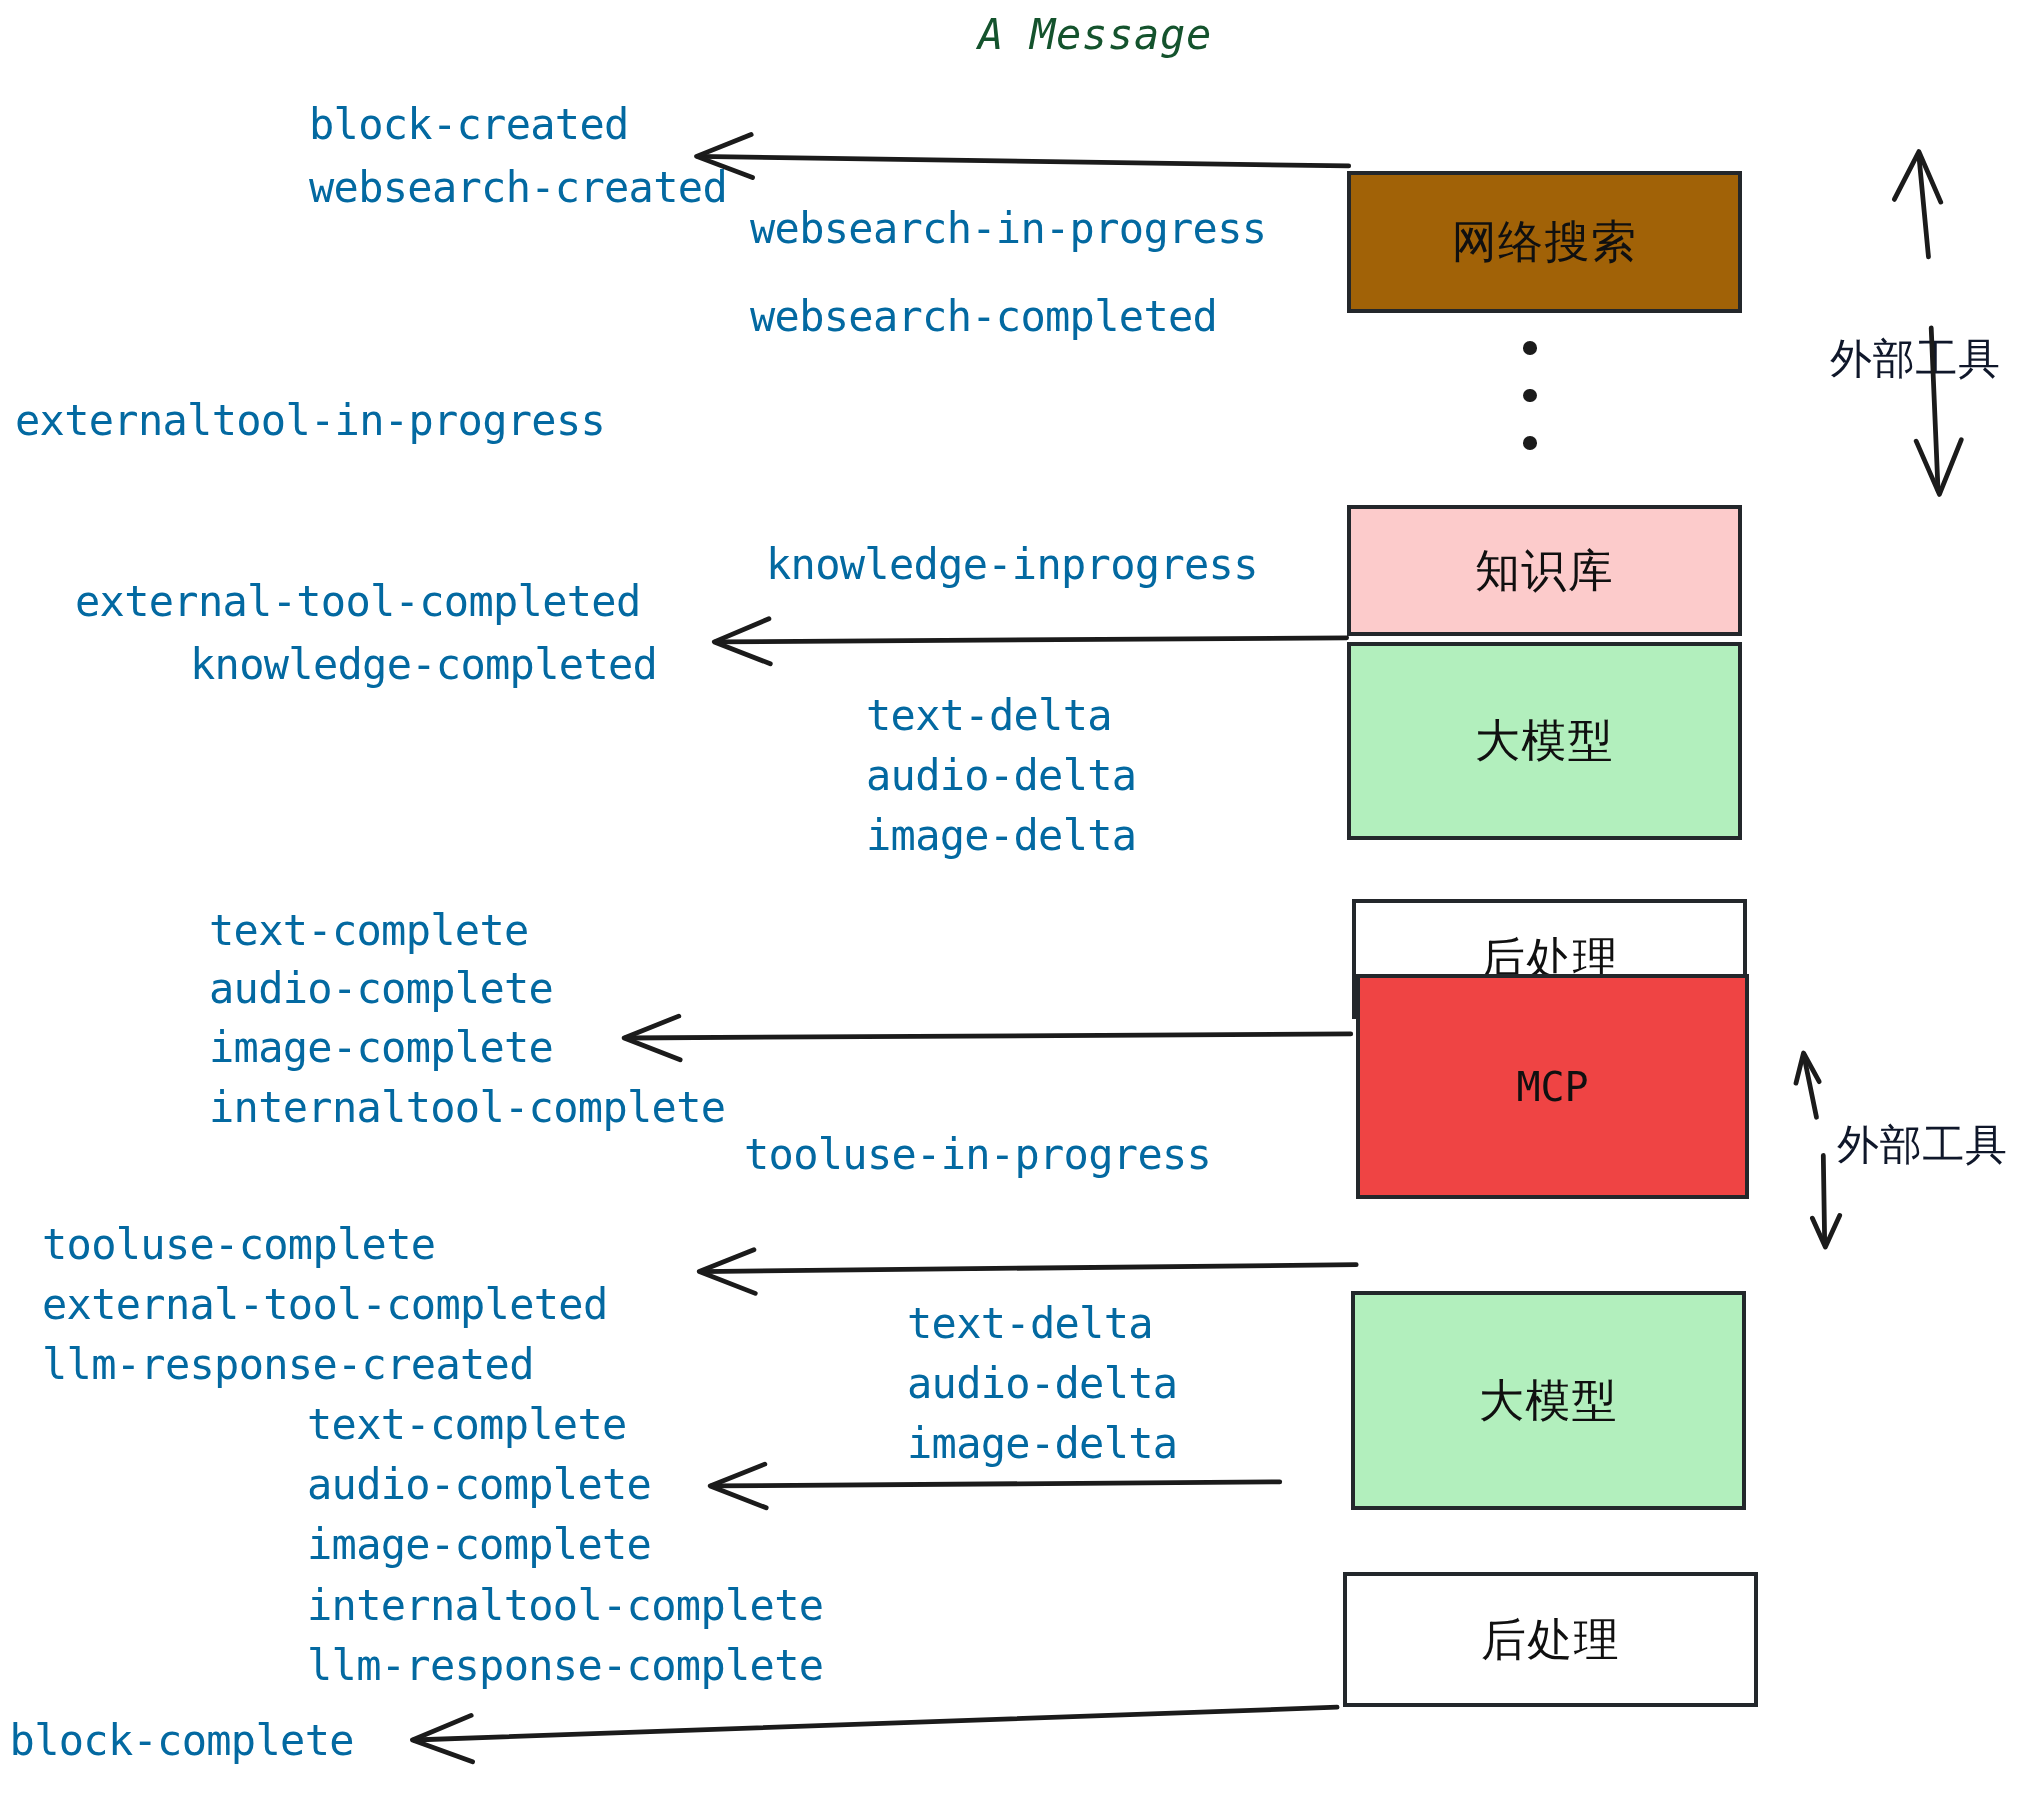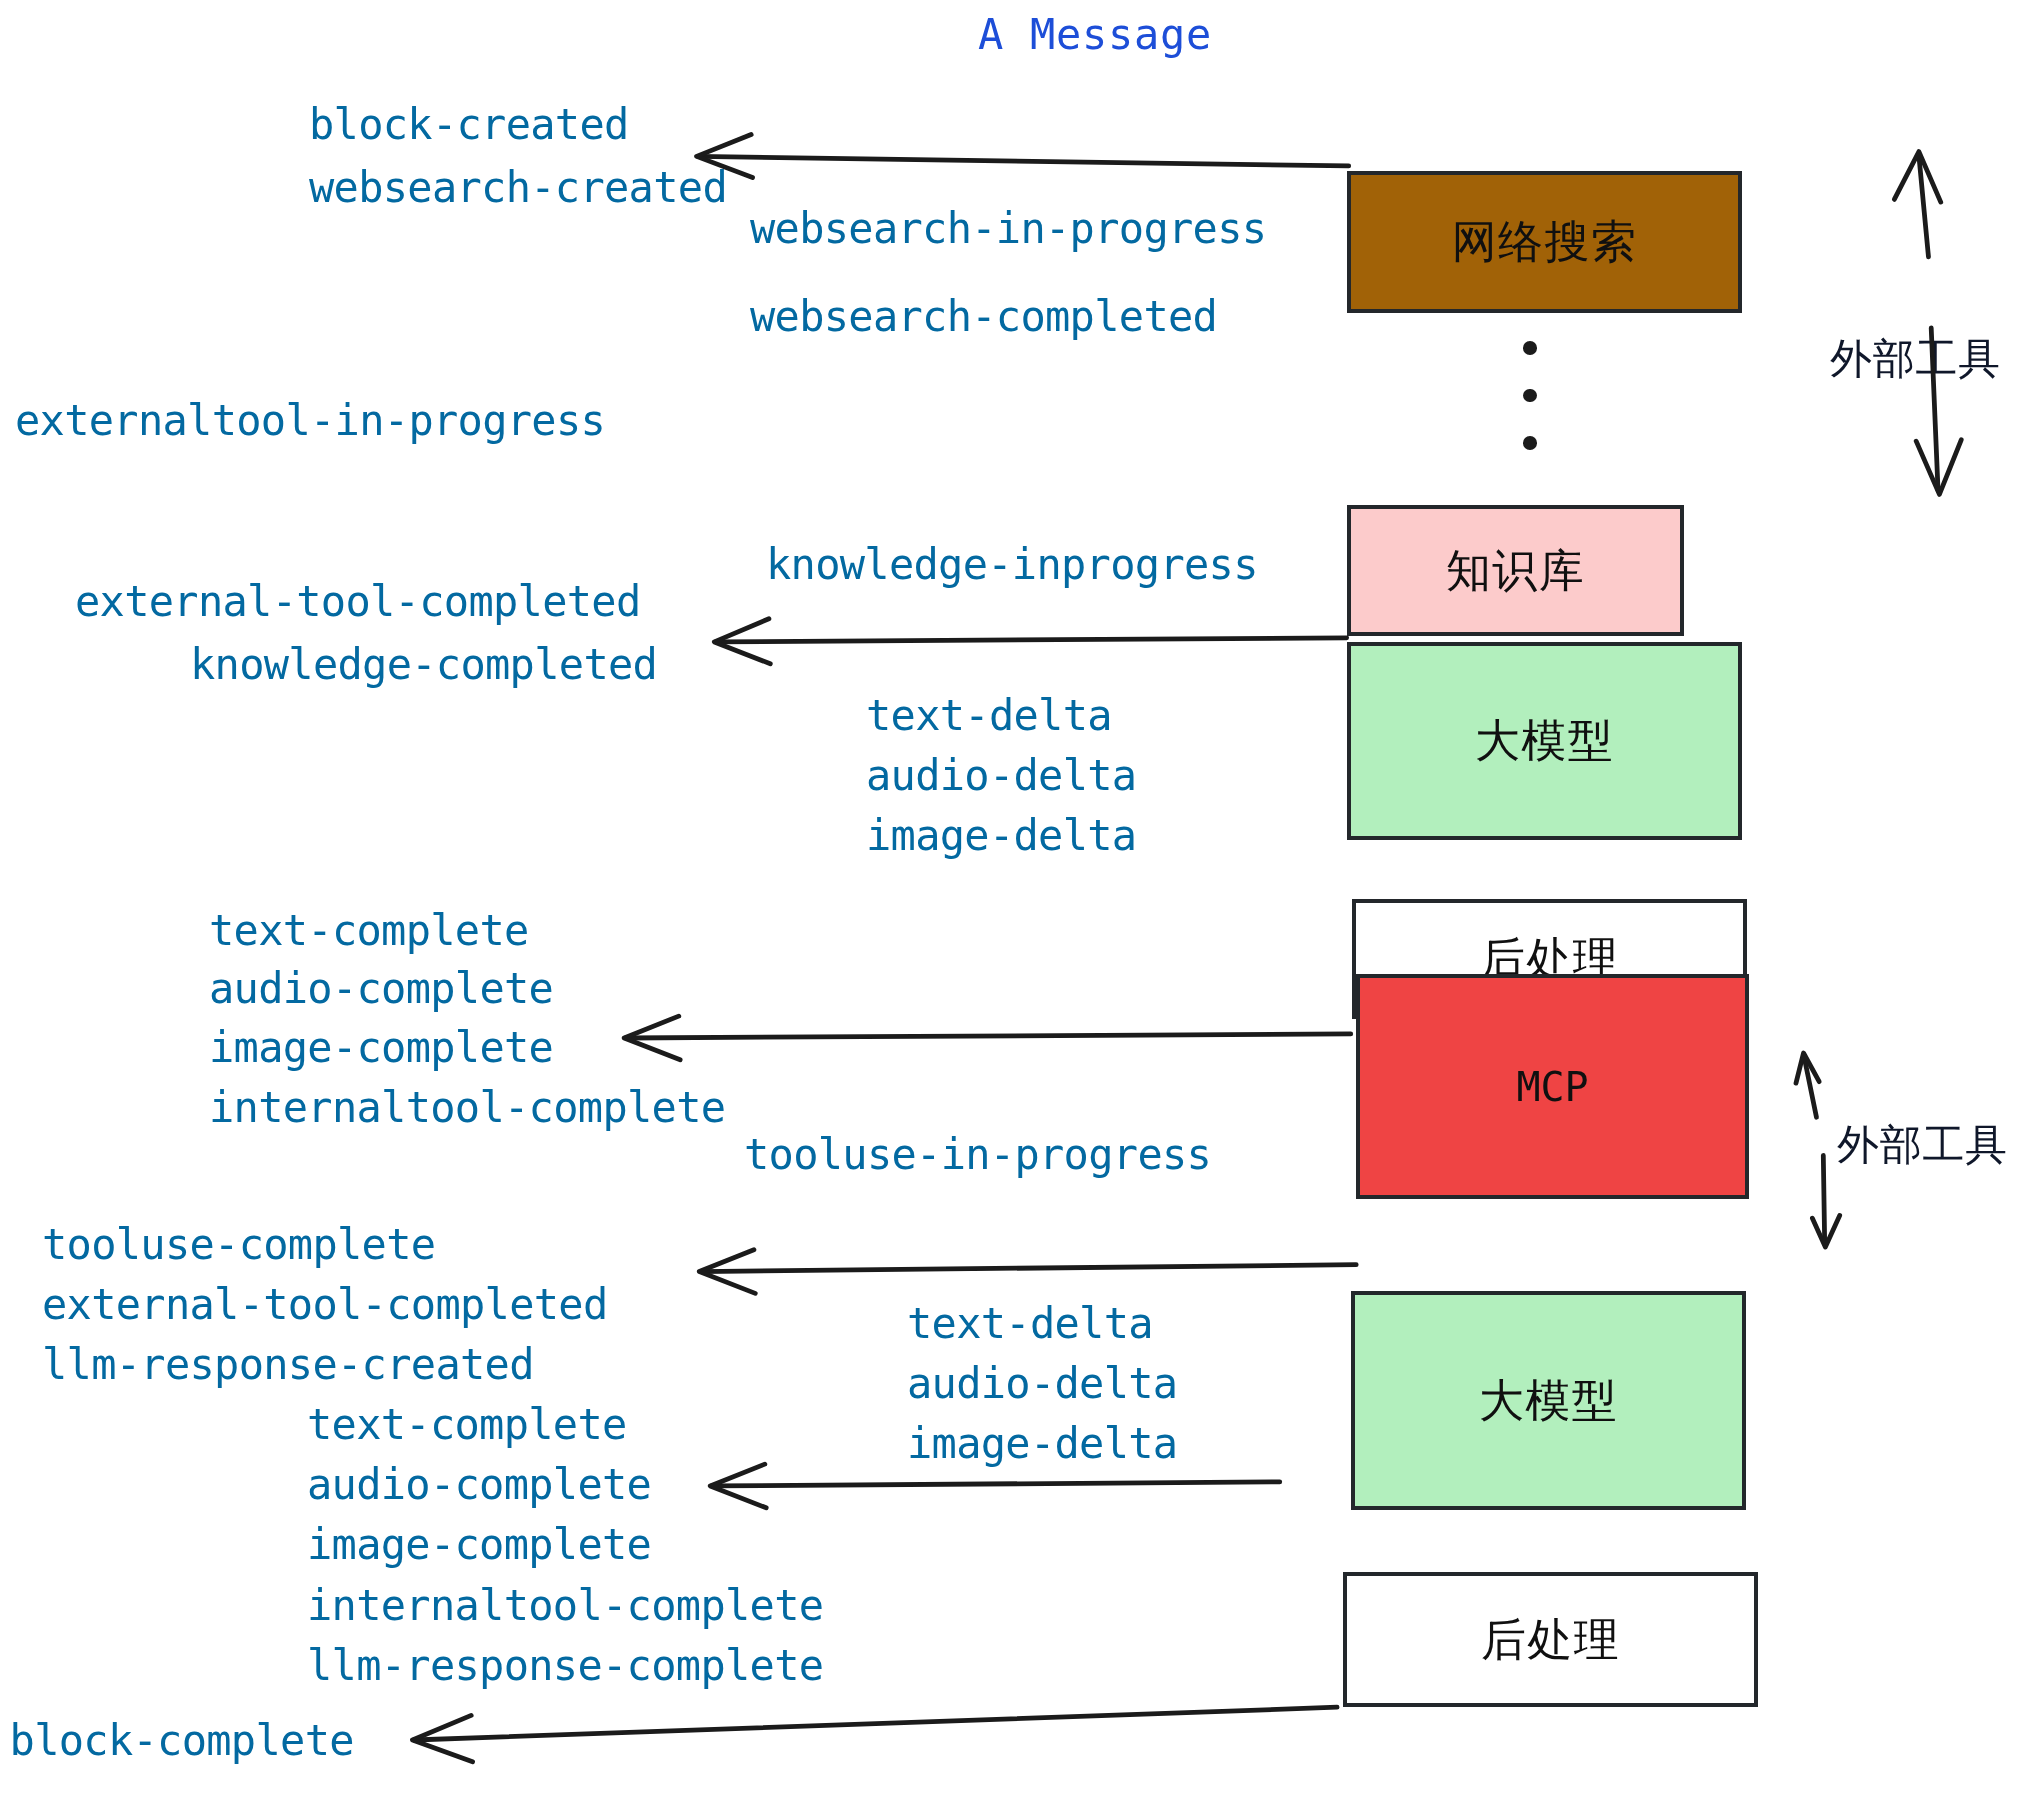--- a/index.html
+++ b/index.html
@@ -21,23 +21,24 @@
     font-size: 42px;
     line-height: 1;
     color: #0369a1;
     white-space: nowrap;
     letter-spacing: -0.7px;
   }
   .title {
     position: absolute;
     font-family: "DejaVu Sans Mono", "Liberation Mono", monospace;
     font-size: 42px;
-    color: #1d4ed8;
+    color: #14532d;
     white-space: nowrap;
     letter-spacing: 0.7px;
+    font-style: italic;
   }
   .box {
     position: absolute;
     border: 4.8px solid #23272b;
     box-sizing: border-box;
     display: flex;
     align-items: center;
     justify-content: center;
   }
   .box span {
@@ -92,21 +93,21 @@
   <div class="box" style="left:1347px; top:171px; width:395px; height:142px; background:#a16207;">
     <span>网络搜索</span>
   </div>
 
   <div class="dots" style="left:1523px; top:341px; width:13.7px; height:109px;">
     <i></i>
       <i></i>
       <i></i>
   </div>
 
-  <div class="box" style="left:1347px; top:505px; width:337px; height:131px; background:#FCCBCB;">
+  <div class="box" style="left:1347px; top:505px; width:395px; height:131px; background:#FCCBCB;">
     <span>知识库</span>
   </div>
 
   <div class="box" style="left:1347px; top:642px; width:395px; height:198px; background:#B2EFBD;">
     <span>大模型</span>
   </div>
 
   <div class="box" style="left:1352px; top:899px; width:395px; height:120px; background:#FFFFFF;">
     <span>后处理</span>
   </div>

